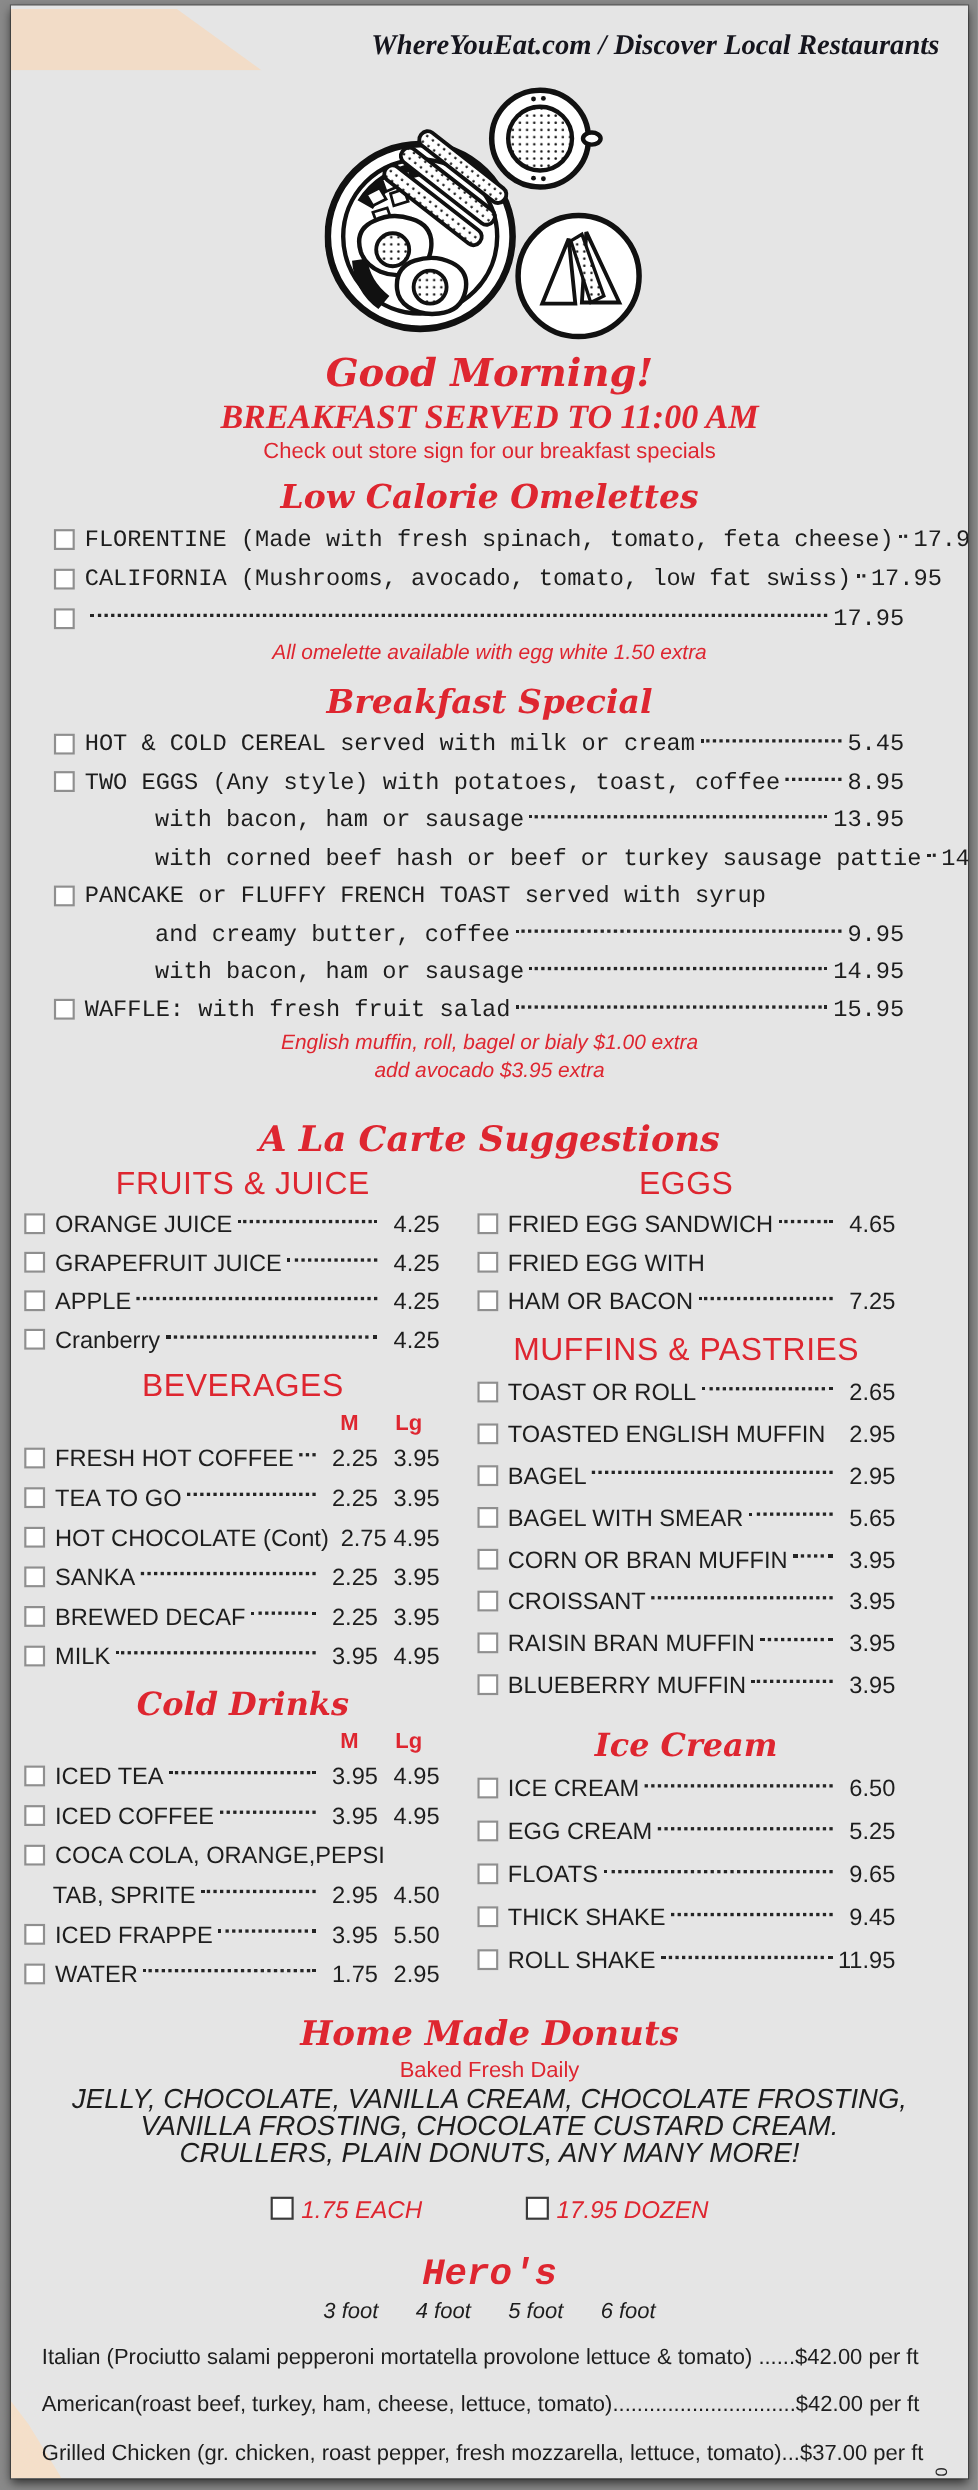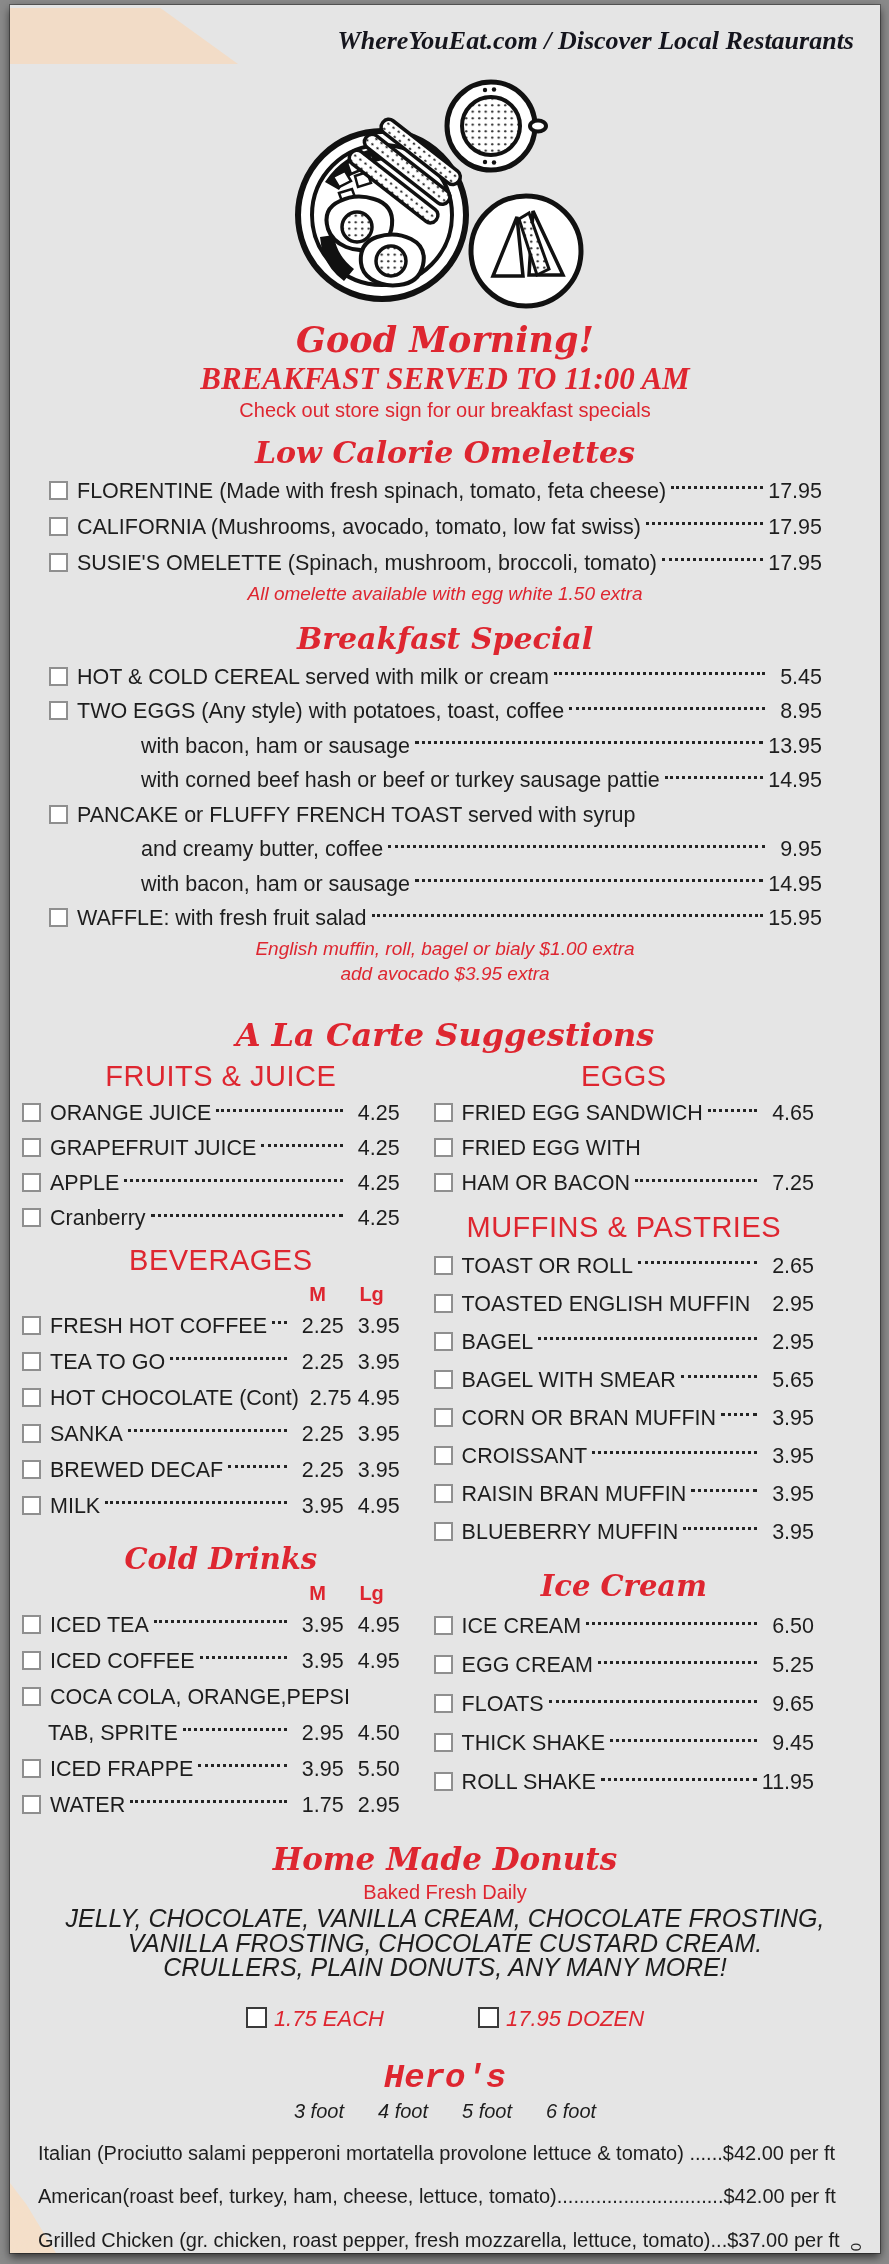--- a/index.html
+++ b/index.html
@@ -69,38 +69,38 @@
     display:inline-block;flex:none;margin-right:9px;position:relative;top:-1px;
   }
   .leader{flex:1 1 auto;border-bottom:3px dotted #242424;margin:0 5px 7px 5px;min-width:8px;}
   .pr{min-width:52px;text-align:right;white-space:nowrap;}
   .pm{width:52px;text-align:right;white-space:nowrap;}
   .pl{width:56px;text-align:right;white-space:nowrap;}
   .nolead .leader{border-bottom:none;margin:0;}
   .indent{padding-left:92px;}
   .cont{padding-left:26px;}
   
-  .full-rows{padding:0 46px 0 27px;}
+  .full-rows{padding:0 46px 0 27px;font-family:Liberation Mono, monospace;}
   .s-omel .row{height:36px;}
   .s-bs .row{height:34.5px;}
   
   .cols{display:flex;align-items:flex-start;}
   .colL{width:47%;}
   .colL .row{padding-right:20px;}
   .colR{width:53%;padding-left:14px;box-sizing:border-box;padding-right:54px;}
   .s-fruits .row{height:35px;}
   .s-bev .row,.s-cd .row{height:36px;}
   .s-muff .row{height:38px;}
   .s-ice .row{height:39px;}
   .mlg{display:flex;color:#de2630;font-weight:bold;font-size:20px;line-height:28px;padding-right:20px;}
   .mlg .sp{flex:1;}
   .mlg .m{width:52px;text-align:center;}
   .mlg .lg{width:56px;text-align:center;}
   .t-bev{margin-top:4px;}
-  .t-cd{margin-top:15px;}
+  .t-cd{margin-top:5px;}
   .t-ice{margin-top:14px;line-height:42px;}
   .t-muff{margin-top:6px;}
   
   .baked{color:#de2630;text-align:center;font-size:20px;line-height:27px;}
   .donut-desc{
     font-style:italic;font-size:25px;line-height:24.5px;text-align:center;
     max-width:768px;margin:0 auto;
   }
   .dz-row{
     display:flex;justify-content:center;align-items:center;gap:94px;
@@ -196,21 +196,20 @@
           <span class="pr">17.95</span>
         </div>
         <div class="row">
           <span class="box"></span>
           <span class="nm">CALIFORNIA (Mushrooms, avocado, tomato, low fat swiss)</span>
           <span class="leader"></span>
           <span class="pr">17.95</span>
         </div>
         <div class="row">
           <span class="box"></span>
-          <span class="nm">SUSIE'S OMELETTE (Spinach, mushroom, broccoli, tomato)</span>
           <span class="leader"></span>
           <span class="pr">17.95</span>
         </div>
       </div>
     <div class="note-red">All omelette available with egg white 1.50 extra</div>
 
     <div class="h-script t-bs">Breakfast Special</div>
     <div class="full-rows s-bs">
 
     <div class="row">

